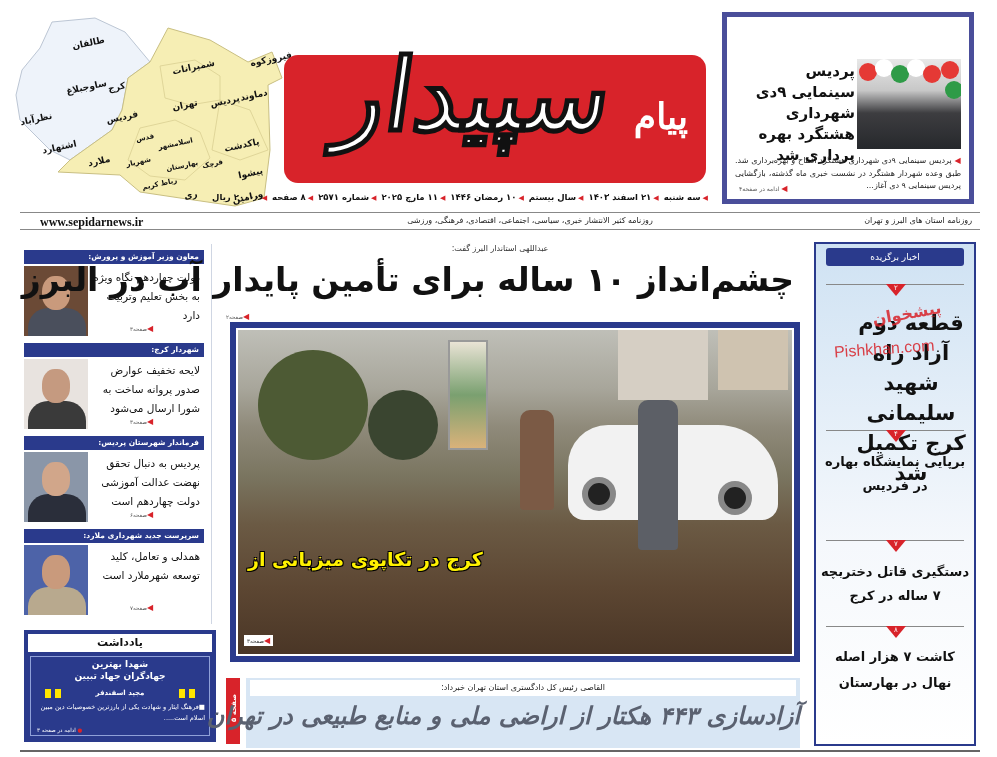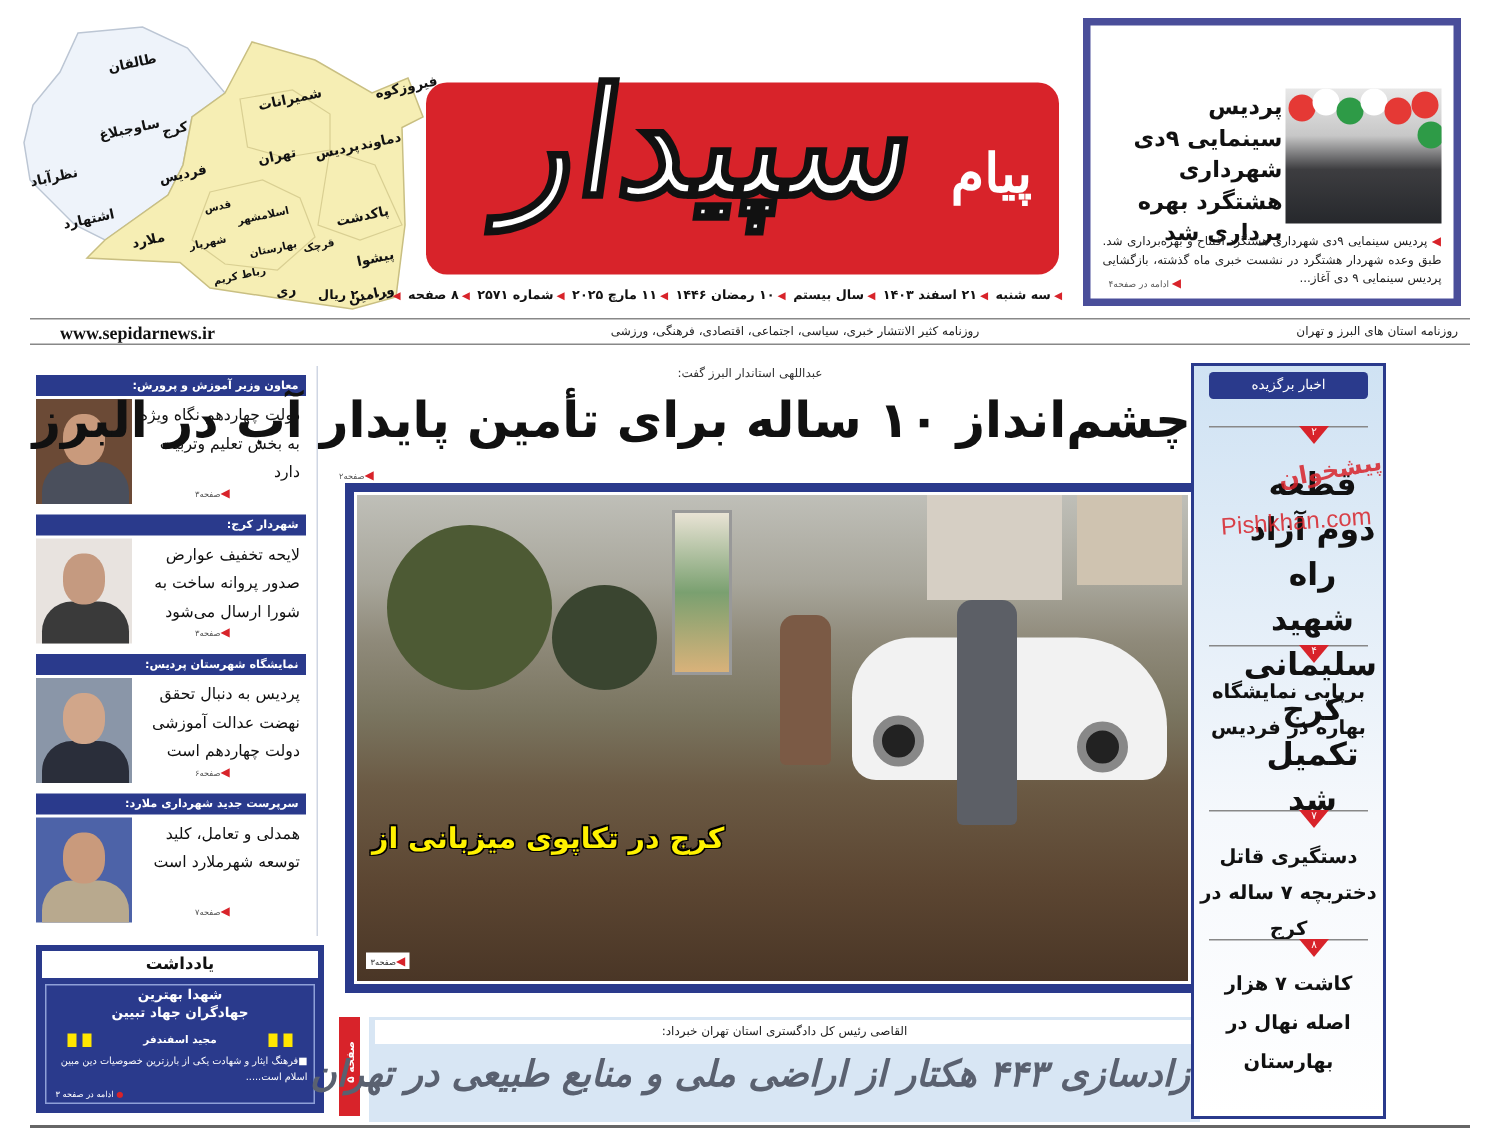--- a/index.html
+++ b/index.html
@@ -77,21 +77,21 @@
 
   
   #bottom-news { left: 246px; top: 678px; width: 554px; height: 70px; background: #d8e6f4; }
   #bottom-kicker { position: absolute; left: 4px; right: 4px; top: 2px; height: 16px; background: #fff; font-size: 8px; direction: rtl; text-align: center; color: #222; line-height: 16px; }
   #bottom-headline { position: absolute; left: 0; right: 0; top: 24px; font-size: 24px; font-weight: bold; direction: rtl; text-align: center; color: #5a6170; white-space: nowrap; letter-spacing: -0.5px; font-style: italic; }
   #bottom-page-tab { left: 226px; top: 678px; width: 14px; height: 66px; background: #d8232a; }
   #bottom-page-tab span { position: absolute; left: -20px; top: 26px; width: 56px; color: #fff; font-size: 7px; font-weight: bold; transform: rotate(-90deg); text-align: center; direction: rtl; white-space: nowrap; }
   #bottom-rule { left: 20px; top: 750px; width: 960px; height: 2px; background: #666; }
 
   
-  #right-col { left: 794px; top: 242px; width: 130px; height: 504px; border: 2px solid #2a3a8c; background: linear-gradient(180deg, #cfe2f3 0%, #f5f8fc 60%, #ffffff 100%); }
+  #right-col { left: 814px; top: 242px; width: 162px; height: 504px; border: 2px solid #2a3a8c; background: linear-gradient(180deg, #cfe2f3 0%, #f5f8fc 60%, #ffffff 100%); }
   #rc-title { position: absolute; left: 10px; right: 10px; top: 4px; height: 18px; background: #2a3a8c; color: #fff; font-size: 9px; text-align: center; direction: rtl; line-height: 18px; border-radius: 3px; }
   .rc-div { position: absolute; left: 10px; right: 10px; height: 1px; background: #888; }
   .rc-badge { position: absolute; left: 70px; width: 20px; height: 12px; clip-path: polygon(0 0,100% 0,50% 100%); background: #d8232a; color: #fff; font-size: 7px; text-align: center; line-height: 8px; }
   .rc-head { position: absolute; left: 4px; right: 4px; text-align: center; direction: rtl; font-weight: bold; color: #111; }
   #watermark { position: absolute; left: 18px; top: 96px; font-family: "Liberation Sans", sans-serif; font-size: 16px; color: #d8232a; opacity: 0.85; transform: rotate(-4deg); }
   #watermark-fa { position: absolute; left: 56px; top: 60px; font-size: 16px; color: #d8232a; direction: rtl; opacity: 0.85; font-weight: bold; transform: rotate(-10deg); }
 </style>
 </head>
 <body>
 
@@ -178,21 +178,21 @@
   <div class="lc-item" style="top:99px;">
     <div class="lc-kicker">شهردار کرج:</div>
     <div class="lc-photo" style="background:#e8e3df;">
       <div class="body-suit" style="background:#3a3a3a;"></div>
       <div class="face" style="background:#c59a80;"></div>
     </div>
     <div class="lc-head">لایحه تخفیف عوارض صدور پروانه ساخت به شورا ارسال می‌شود</div>
     <div class="lc-page"><span class="tri-r">◀</span><span>صفحه۳</span></div>
   </div>
   <div class="lc-item" style="top:192px;">
-    <div class="lc-kicker">نمایشگاه شهرستان پردیس:</div>
+    <div class="lc-kicker">فرماندار شهرستان پردیس:</div>
     <div class="lc-photo" style="background:#8a96a8;">
       <div class="body-suit" style="background:#2a2e3a;"></div>
       <div class="face" style="background:#d1a68a;"></div>
     </div>
     <div class="lc-head">پردیس به دنبال تحقق نهضت عدالت آموزشی دولت چهاردهم است</div>
     <div class="lc-page"><span class="tri-r">◀</span><span>صفحه۶</span></div>
   </div>
   <div class="lc-item" style="top:285px;">
     <div class="lc-kicker">سرپرست جدید شهرداری ملارد:</div>
     <div class="lc-photo" style="background:#4d63a8;">

